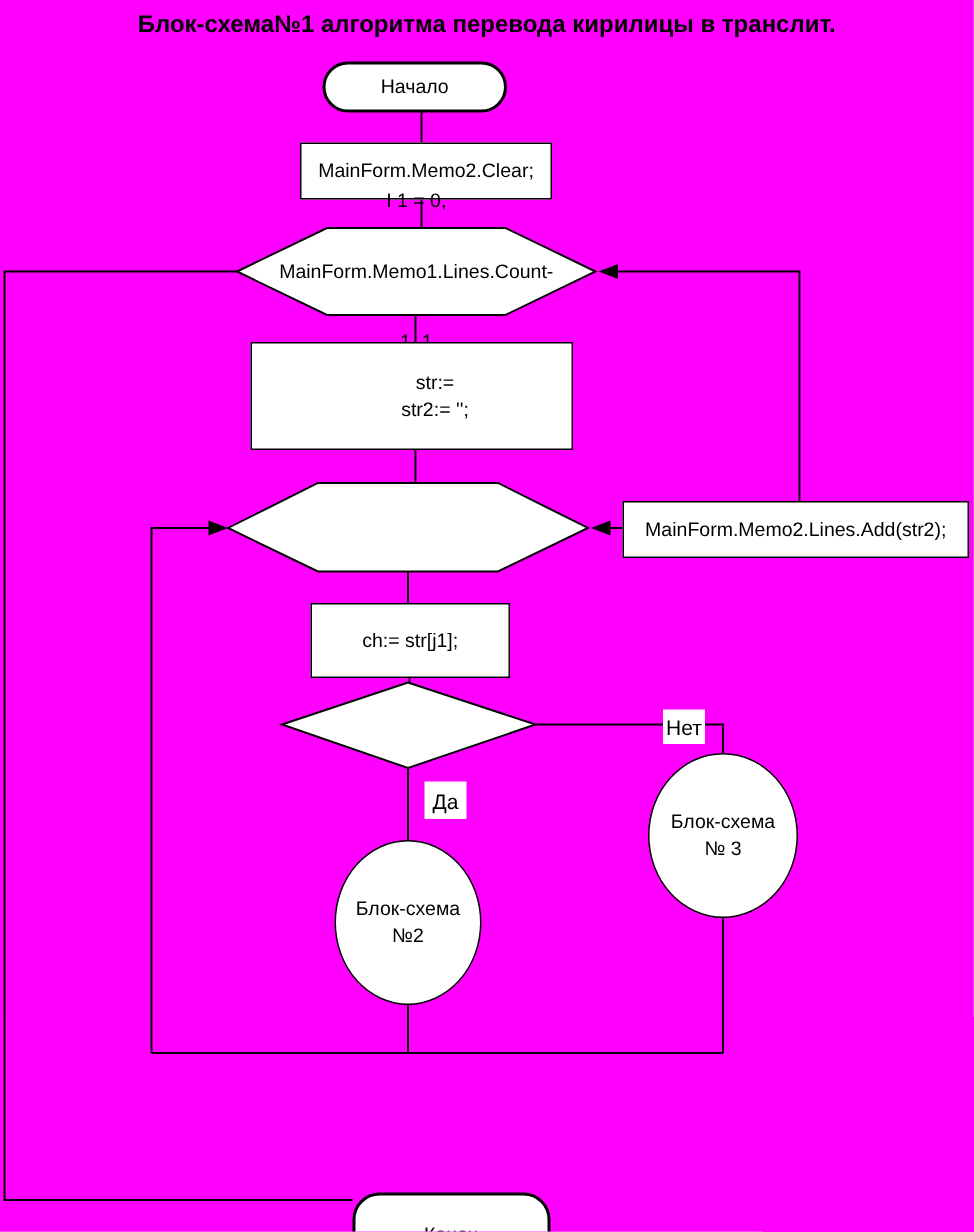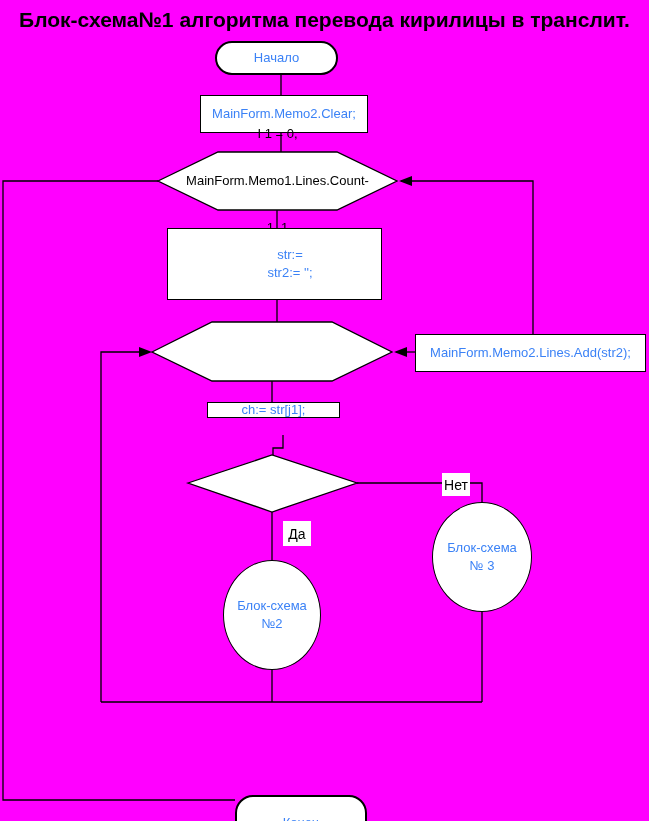--- a/index.html
+++ b/index.html
@@ -6,29 +6,29 @@
   .stage{
     position:relative;
     width:649px;height:821px;
     background:#FF00FF;
     font-family:"Liberation Sans", sans-serif;
     overflow:hidden;
   }
   .title{
     position:absolute;left:0;top:8px;width:649px;
     text-align:center;
-    font-size:21px;font-weight:bold;color:#000;
+    font-size:16px;font-weight:bold;color:#000;
     letter-spacing:0px;
   }
   svg.wires{position:absolute;left:0;top:0;width:649px;height:821px;}
   .node{
     position:absolute;
     background:#FFFFFF;
     border:1px solid #000;
-    color:#3b82f6;
+    color:#000000;
     display:flex;align-items:center;justify-content:center;
     text-align:center;
     font-size:13px;line-height:18px;
     box-sizing:border-box;
     white-space:pre-line;
   }
   .terminator{border-radius:18px;border-width:2px;}
   .ellipse{border-radius:50%;}
   .overlay{
     position:absolute;background:transparent;border:none;
@@ -99,21 +99,21 @@
   <div class="node" style="left:167px;top:228px;width:215px;height:72px;flex-direction:column;padding-left:31px;">
     <div>str:=</div>
     <div>str2:= '';</div>
   </div>
 
 
   <div class="node" style="left:415px;top:334px;width:231px;height:38px;">
     <span>MainForm.Memo2.Lines.Add(str2);</span>
   </div>
 
-  <div class="node" style="left:207px;top:402px;width:133px;height:16px;">
+  <div class="node" style="left:207px;top:402px;width:133px;height:50px;">
     <span>ch:= str[j1];</span>
   </div>
 
 
   <div class="edge-label" style="left:255px;top:521px;width:28px;height:25px;">Да</div>
   <div class="edge-label" style="left:414px;top:473px;width:28px;height:23px;">Нет</div>
 
   <div class="node ellipse" style="left:223px;top:560px;width:98px;height:110px;flex-direction:column;">
     <div>Блок-схема</div>
     <div>№2</div>

